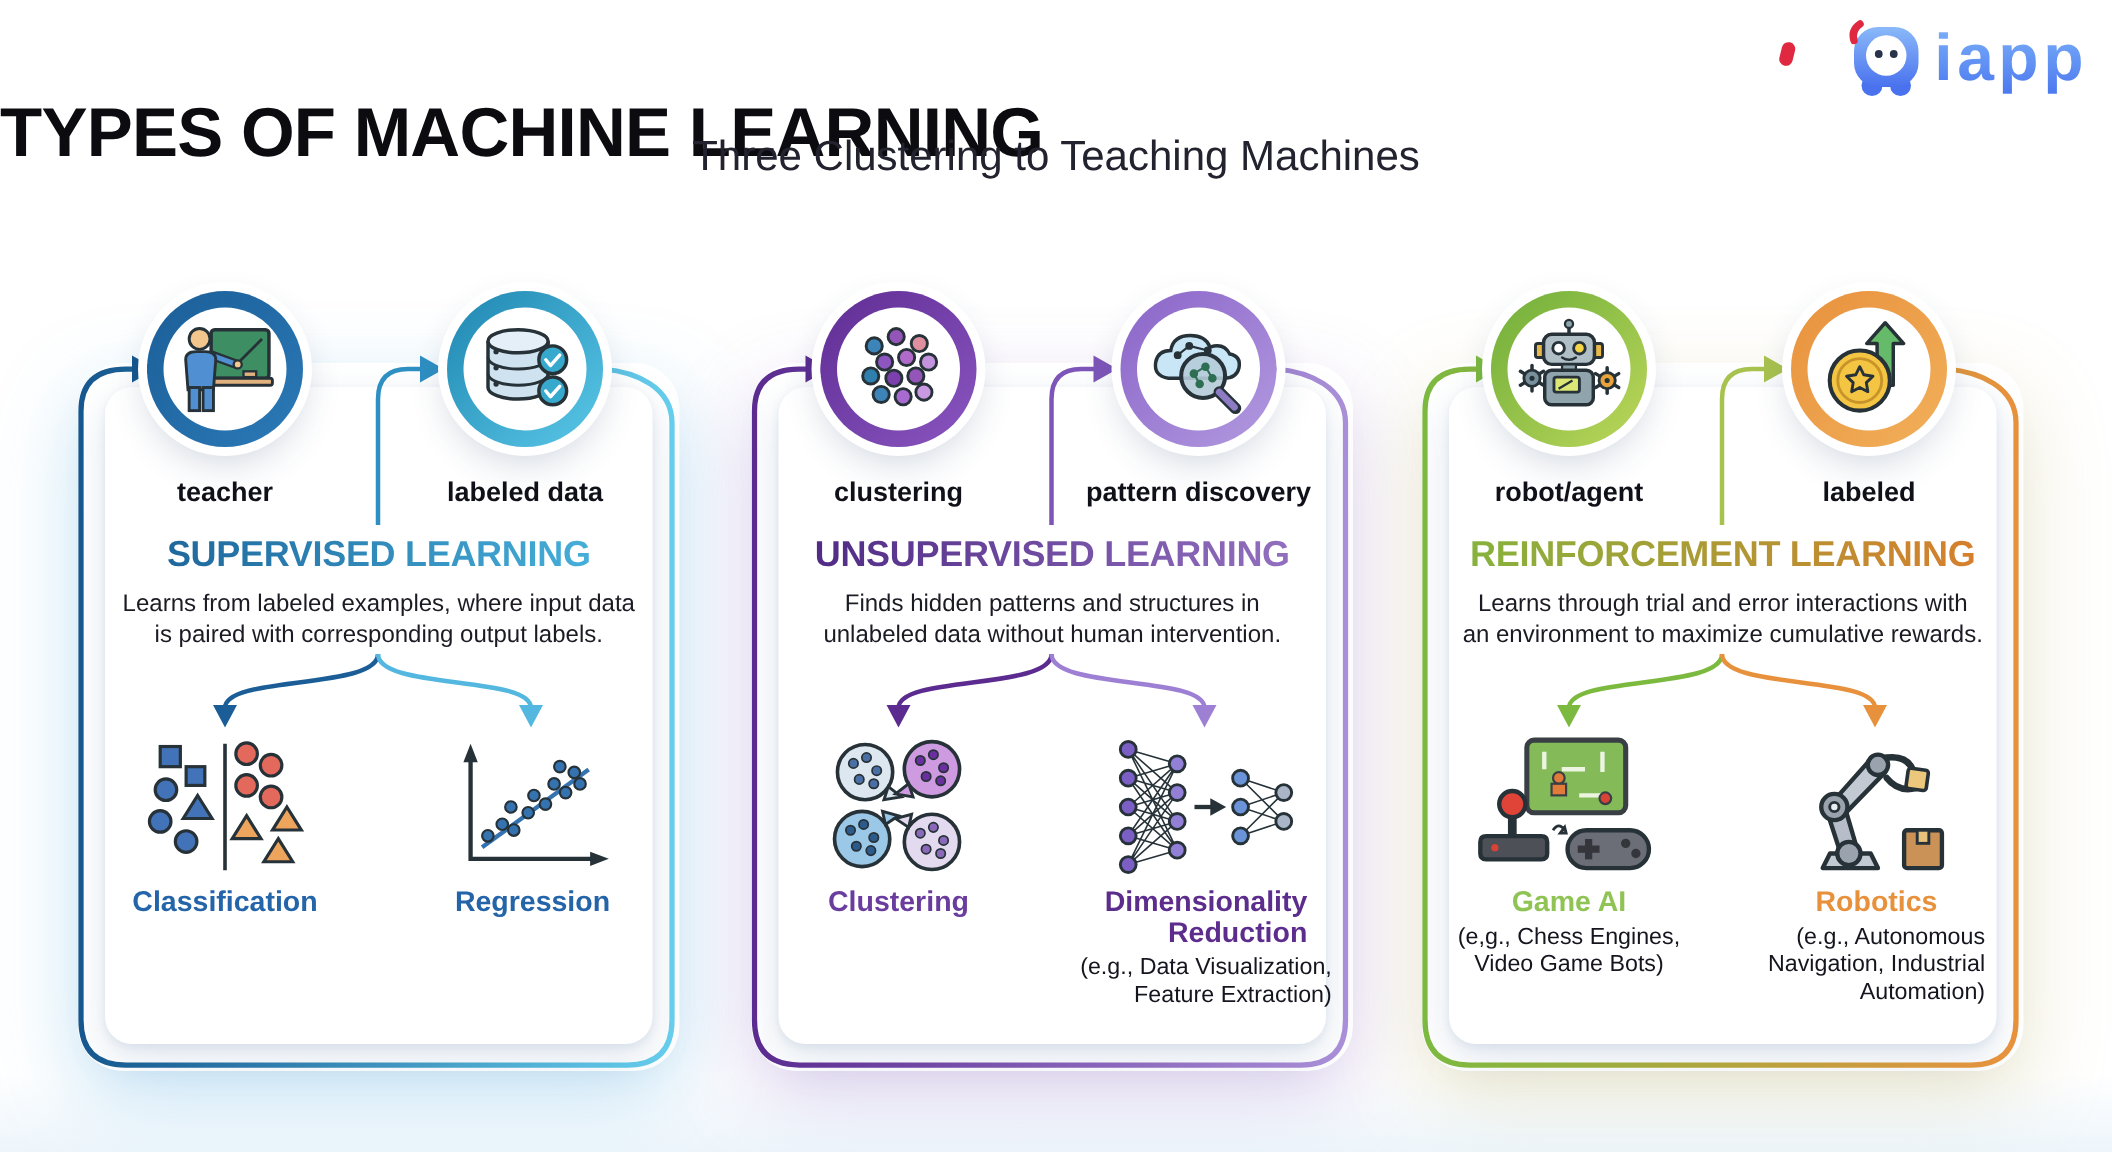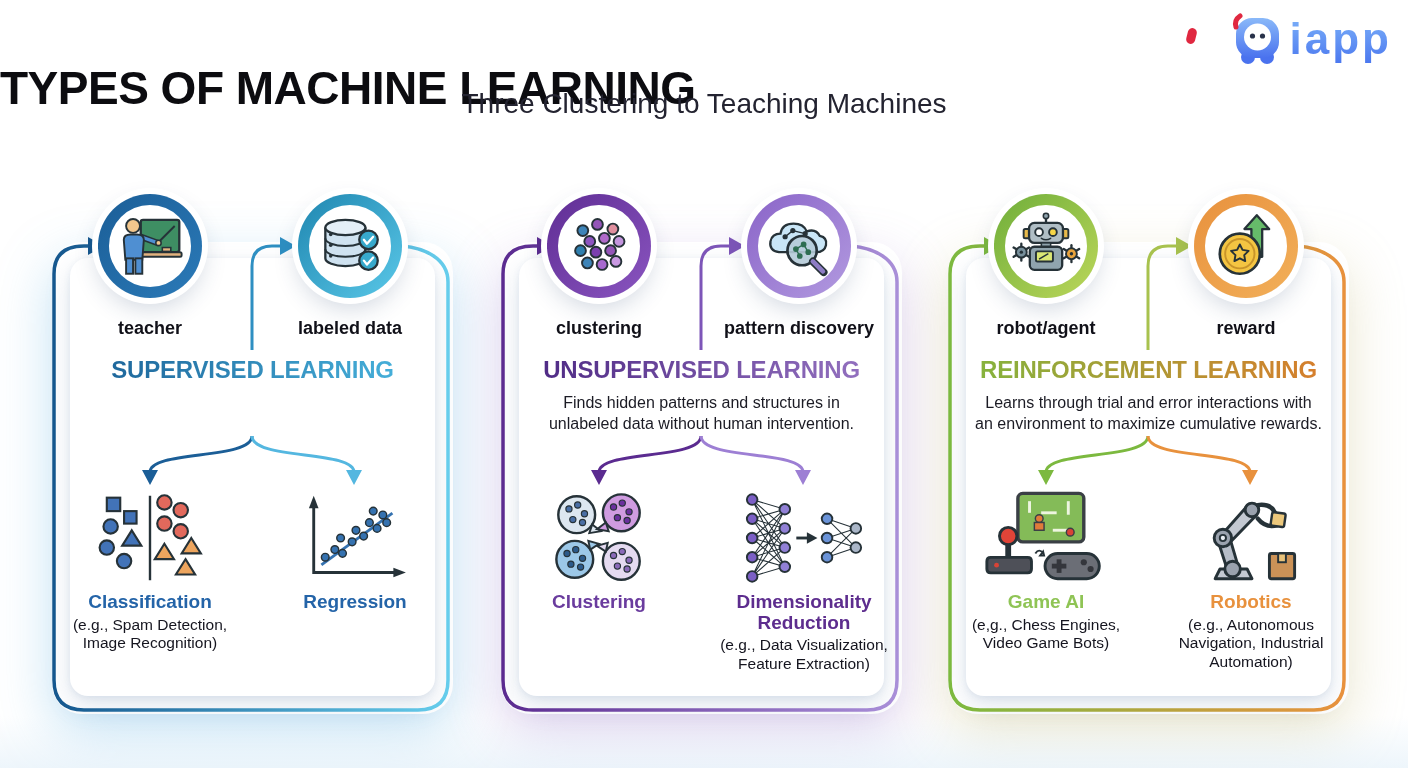--- a/index.html
+++ b/index.html
@@ -52,21 +52,21 @@
 
   .panel-title{position:absolute;top:184px;left:0;width:100%;margin:0;text-align:center;z-index:4;
         font-size:24px;font-weight:800;letter-spacing:-0.2px;
         background:linear-gradient(90deg,var(--ta),var(--tb));
         -webkit-background-clip:text;background-clip:text;color:transparent;}
   .desc{position:absolute;top:221px;left:30px;width:365px;margin:0;text-align:center;z-index:4;
         font-size:16px;font-weight:500;color:#1b1b24;line-height:1.3;white-space:pre-line;}
 
   .subcat{position:absolute;top:316px;width:200px;display:flex;flex-direction:column;align-items:center;
         text-align:center;z-index:4;}
-  .sc-left{left:10px;} .sc-right{left:215px;}
+  .sc-left{left:10px;} .sc-right{left:215px;text-align:right;}
   .sub-icon{height:100px;display:flex;align-items:center;justify-content:center;}
   .sub-title{font-size:19px;font-weight:800;line-height:1.08;white-space:pre-line;margin-top:4px;}
   .sc-left  .sub-title{color:var(--sub1);}
   .sc-right .sub-title{color:var(--sub2);}
   .sub-example{font-size:15.5px;font-weight:500;color:#15151f;line-height:1.22;white-space:pre-line;margin-top:3px;}
 </style>
 </head>
 <body>
 
 <div class="stage">
@@ -146,20 +146,22 @@
         <path d="M66 40 l4 5 l8 -9" stroke="#ffffff" stroke-width="3" fill="none" stroke-linecap="round" stroke-linejoin="round"></path>
         <circle cx="72" cy="67" r="12" fill="#37a9cc" stroke="#263238" stroke-width="3"></circle>
         <path d="M66 67 l4 5 l8 -9" stroke="#ffffff" stroke-width="3" fill="none" stroke-linecap="round" stroke-linejoin="round"></path>
       </svg>
     </div>
       </div>
 
     <div class="node-label nl1">teacher</div>
     <div class="node-label nl2">labeled data</div>
     <h2 class="panel-title">SUPERVISED LEARNING</h2>
+    <p class="desc">Learns from labeled examples, where input data
+is paired with corresponding output labels.</p>
 
     <div class="subcat sc-left">
       <div class="sub-icon">
         <svg width="130" height="96" viewBox="0 0 130 100">
           <line x1="65" y1="6" x2="65" y2="94" stroke="#263238" stroke-width="2.5"></line>
           <g stroke="#263238" stroke-width="2.2" fill="#4273b8">
             <rect x="20" y="8" width="14" height="14"></rect>
               <rect x="38" y="22" width="13" height="13"></rect>
             <circle cx="24" cy="38" r="7.5"></circle>
               <circle cx="20" cy="60" r="7.5"></circle>
@@ -173,22 +175,20 @@
               <circle cx="97" cy="43" r="7.5"></circle>
           </g>
           <g stroke="#263238" stroke-width="2.2" fill="#eda55e">
             <path d="M108 50 L118 66 L98 66 Z"></path>
               <path d="M80 56 L90 72 L70 72 Z"></path>
               <path d="M102 72 L112 88 L92 88 Z"></path>
           </g>
         </svg>
       </div>
       <div class="sub-title">Classification</div>
-      <div class="sub-example">(e.g., Spam Detection,
-Image Recognition)</div>
     </div>
 
     <div class="subcat sc-right">
       <div class="sub-icon">
         <svg width="130" height="96" viewBox="0 0 130 100">
           <path d="M22 16 V86 H108" fill="none" stroke="#263238" stroke-width="3"></path>
           <path d="M17 19 L22 6 L27 19 Z" fill="#263238"></path>
             <path d="M105 81 L118 86 L105 91 Z" fill="#263238"></path>
           <line x1="30" y1="78" x2="104" y2="24" stroke="#3572b0" stroke-width="3"></line>
           <g fill="#3572b0" stroke="#263238" stroke-width="1.5">
@@ -429,21 +429,21 @@
       <svg width="74" height="74" viewBox="0 0 96 96">
         <path d="M62 8 L78 26 H69 V62 H55 V26 H46 Z" fill="#66bb6a" stroke="#263238" stroke-width="3" stroke-linejoin="round"></path>
         <circle cx="40" cy="58" r="26" fill="#f4c542" stroke="#263238" stroke-width="3.5"></circle>
         <circle cx="40" cy="58" r="19" fill="none" stroke="#c8942a" stroke-width="2.5"></circle>
         <path d="M40 46 L43.5 53 L51.4 54.3 L45.7 59.8 L47 67.6 L40 64 L33 67.6 L34.3 59.8 L28.6 54.3 L36.5 53 Z" fill="#f4c542" stroke="#263238" stroke-width="2.5" stroke-linejoin="round"></path>
       </svg>
     </div>
       </div>
 
     <div class="node-label nl1">robot/agent</div>
-    <div class="node-label nl2">reward</div>
+    <div class="node-label nl2">labeled</div>
     <h2 class="panel-title">REINFORCEMENT LEARNING</h2>
     <p class="desc">Learns through trial and error interactions with
 an environment to maximize cumulative rewards.</p>
 
     <div class="subcat sc-left">
       <div class="sub-icon">
         <svg width="126" height="98" viewBox="0 0 130 100">
           <rect x="36" y="4" width="68" height="50" rx="5" fill="#84bb58" stroke="#3a3f45" stroke-width="3.5"></rect>
           <g stroke="#edf5e0" stroke-width="3" fill="none">
             <path d="M48 12 v12"></path>

